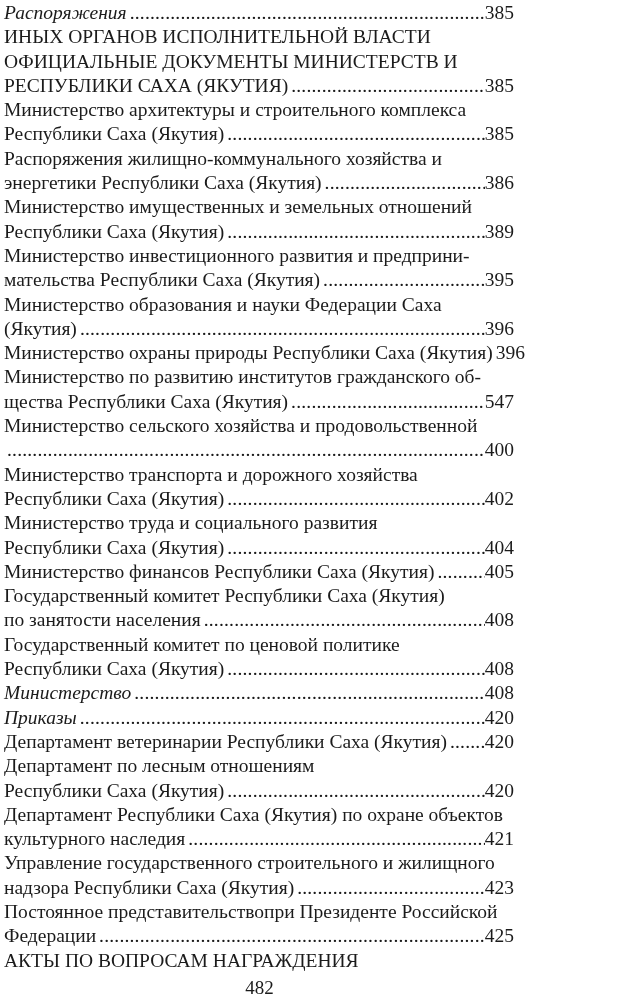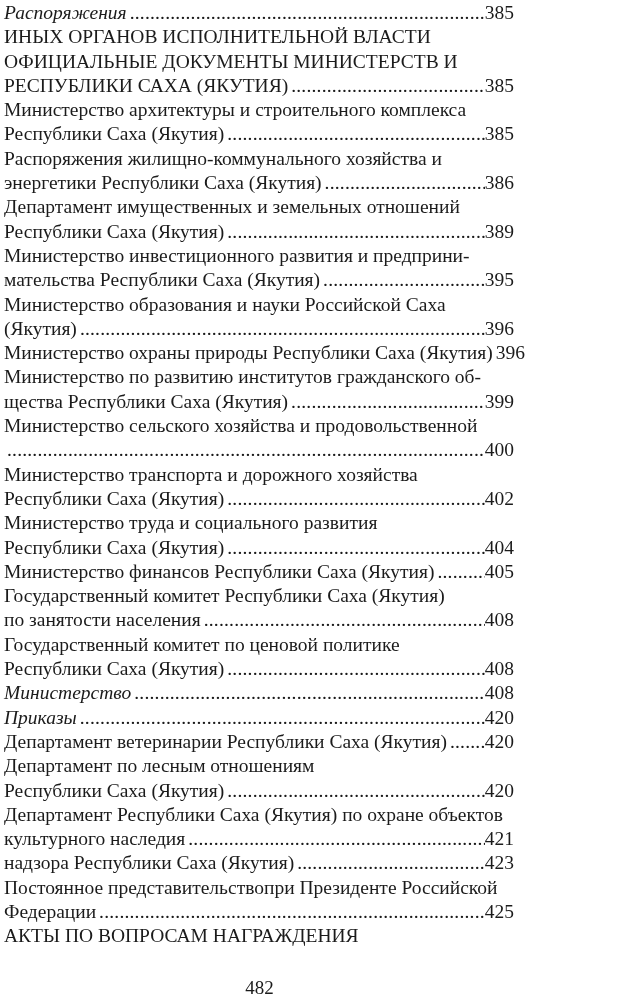--- a/index.html
+++ b/index.html
@@ -87,55 +87,55 @@
       </div>
       <div class="toc-line">
         <span class="text">Распоряжения жилищно-коммунального хозяйства и</span>
       </div>
       <div class="toc-line">
         <span class="text">энергетики Республики Саха (Якутия)</span>
         <span class="leader">............................................................................................................................................................................................................................</span>
         <span class="pageno">386</span>
       </div>
       <div class="toc-line">
-        <span class="text">Департамент имущественных и земельных отношений</span>
+        <span class="text">Министерство имущественных и земельных отношений</span>
       </div>
       <div class="toc-line">
         <span class="text">Республики Саха (Якутия)</span>
         <span class="leader">............................................................................................................................................................................................................................</span>
         <span class="pageno">389</span>
       </div>
       <div class="toc-line">
         <span class="text">Министерство инвестиционного развития и предприни-</span>
       </div>
       <div class="toc-line">
         <span class="text">мательства Республики Саха (Якутия)</span>
         <span class="leader">............................................................................................................................................................................................................................</span>
         <span class="pageno">395</span>
       </div>
       <div class="toc-line">
-        <span class="text">Министерство образования и науки Российской Саха</span>
+        <span class="text">Министерство образования и науки Федерации Саха</span>
       </div>
       <div class="toc-line">
         <span class="text">(Якутия)</span>
         <span class="leader">............................................................................................................................................................................................................................</span>
         <span class="pageno">396</span>
       </div>
       <div class="toc-line">
         <span class="text">Министерство охраны природы Республики Саха (Якутия)</span>
         <span class="leader">............................................................................................................................................................................................................................</span>
         <span class="pageno">396</span>
       </div>
       <div class="toc-line">
         <span class="text">Министерство по развитию институтов гражданского об-</span>
       </div>
       <div class="toc-line">
         <span class="text">щества Республики Саха (Якутия)</span>
         <span class="leader">............................................................................................................................................................................................................................</span>
-        <span class="pageno">399</span>
+        <span class="pageno">547</span>
       </div>
       <div class="toc-line">
         <span class="text">Министерство сельского хозяйства и продовольственной</span>
       </div>
       <div class="toc-line">
         <span class="leader">............................................................................................................................................................................................................................</span>
         <span class="pageno">400</span>
       </div>
       <div class="toc-line">
         <span class="text">Министерство транспорта и дорожного хозяйства</span>
@@ -197,20 +197,23 @@
         <span class="leader">............................................................................................................................................................................................................................</span>
         <span class="pageno">420</span>
       </div>
       <div class="toc-line">
         <span class="text">Департамент Республики Саха (Якутия) по охране объектов</span>
       </div>
       <div class="toc-line">
         <span class="text">культурного наследия</span>
         <span class="leader">............................................................................................................................................................................................................................</span>
         <span class="pageno">421</span>
+      </div>
+      <div class="toc-line">
+        <span class="text">Управление государственного строительного и жилищного</span>
       </div>
       <div class="toc-line">
         <span class="text">надзора Республики Саха (Якутия)</span>
         <span class="leader">............................................................................................................................................................................................................................</span>
         <span class="pageno">423</span>
       </div>
       <div class="toc-line">
         <span class="text">Постоянное представительствопри Президенте Российской</span>
       </div>
       <div class="toc-line">

